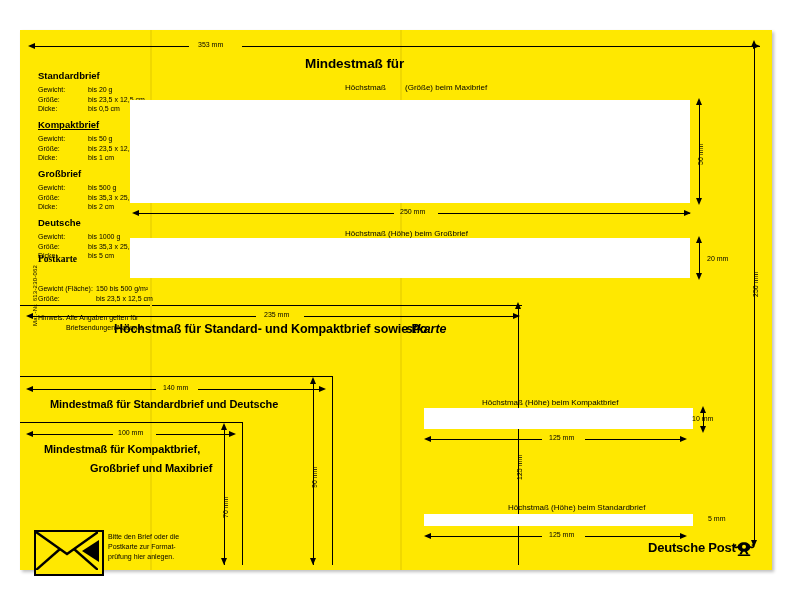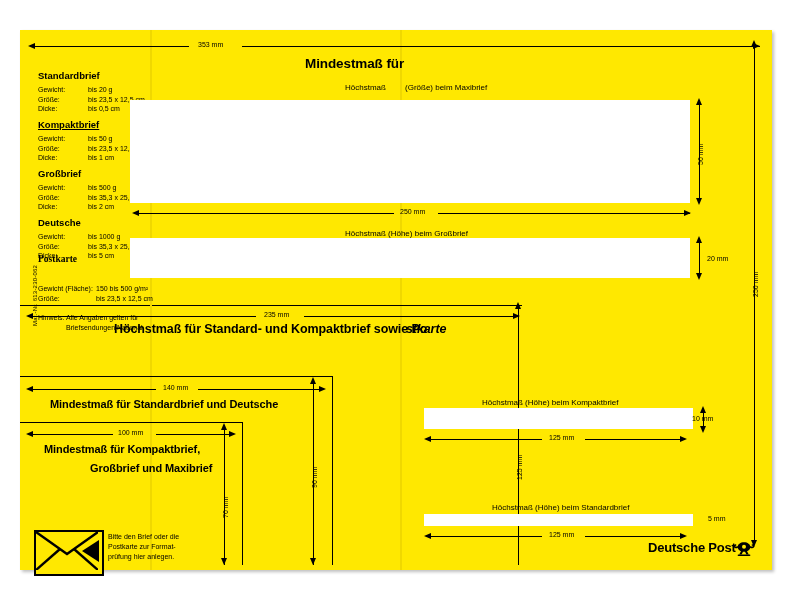--- a/index.html
+++ b/index.html
@@ -207,21 +207,21 @@
     <div class="txt dim" style="left:672px;top:385px;">10 mm</div>
 
     <div class="ln hl" style="left:411px;top:409px;width:111px;"></div>
     <div class="ln hl" style="left:565px;top:409px;width:100px;"></div>
     <div class="ar ar-l" style="left:404px;top:405.8px;"></div>
     <div class="ar ar-r" style="left:660px;top:405.8px;"></div>
     <div class="txt dim" style="left:529px;top:404px;">125 mm</div>
 
     <div class="txt dim vert" style="left:496px;top:450px;">125 mm</div>
 
-    <div class="txt sub" style="left:472px;top:473px;text-align:center;">Höchstmaß (Höhe) beim Standardbrief</div>
+    <div class="txt sub" style="left:488px;top:473px;text-align:center;">Höchstmaß (Höhe) beim Standardbrief</div>
 
     <div class="white" style="left:404px;top:484px;width:269px;height:12px;"></div>
 
     <div class="txt dim" style="left:688px;top:485px;">5 mm</div>
 
     <div class="ln hl" style="left:411px;top:506px;width:111px;"></div>
     <div class="ln hl" style="left:565px;top:506px;width:100px;"></div>
     <div class="ar ar-l" style="left:404px;top:502.8px;"></div>
     <div class="ar ar-r" style="left:660px;top:502.8px;"></div>
     <div class="txt dim" style="left:529px;top:501px;">125 mm</div>

